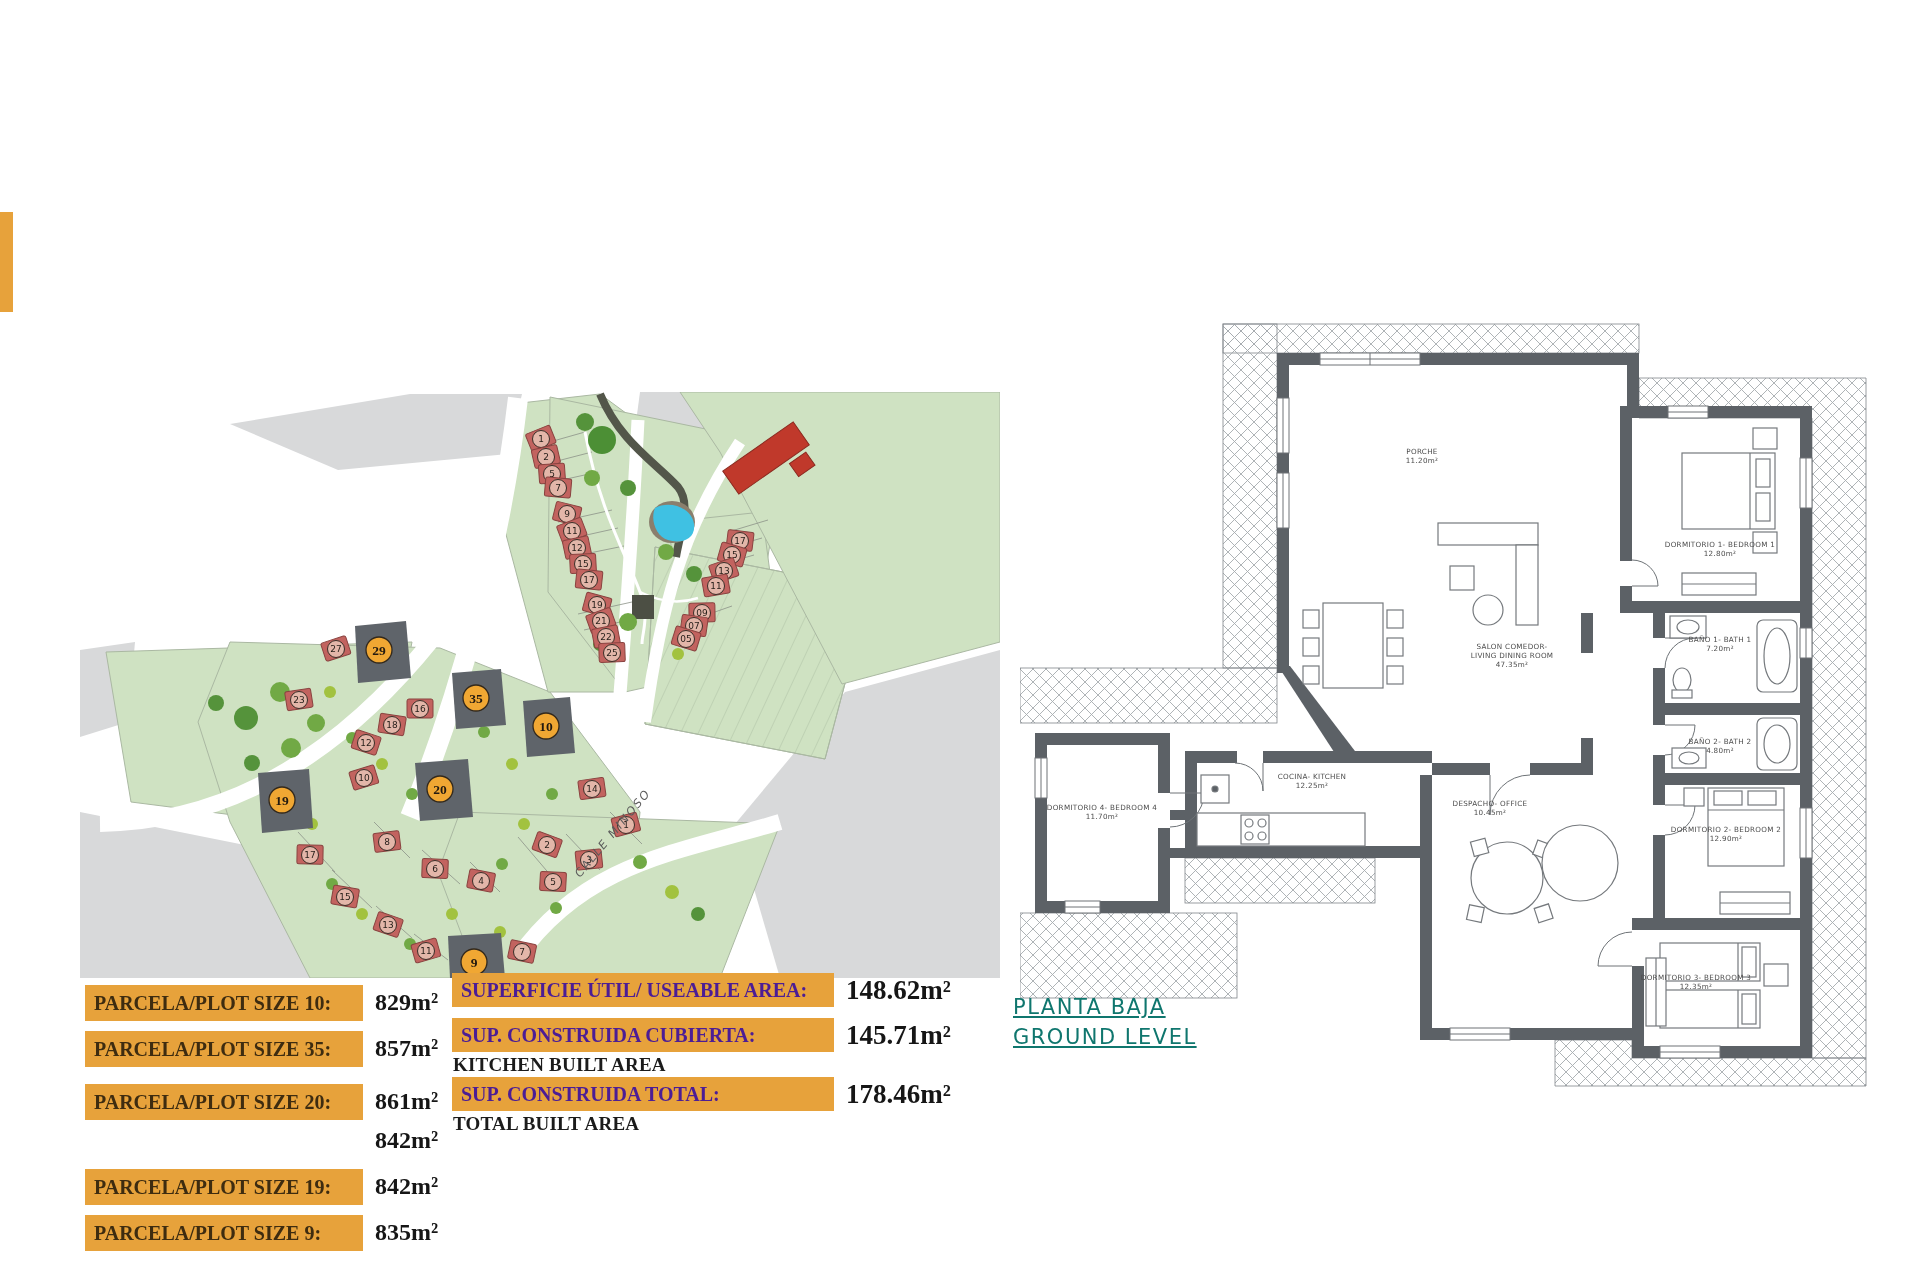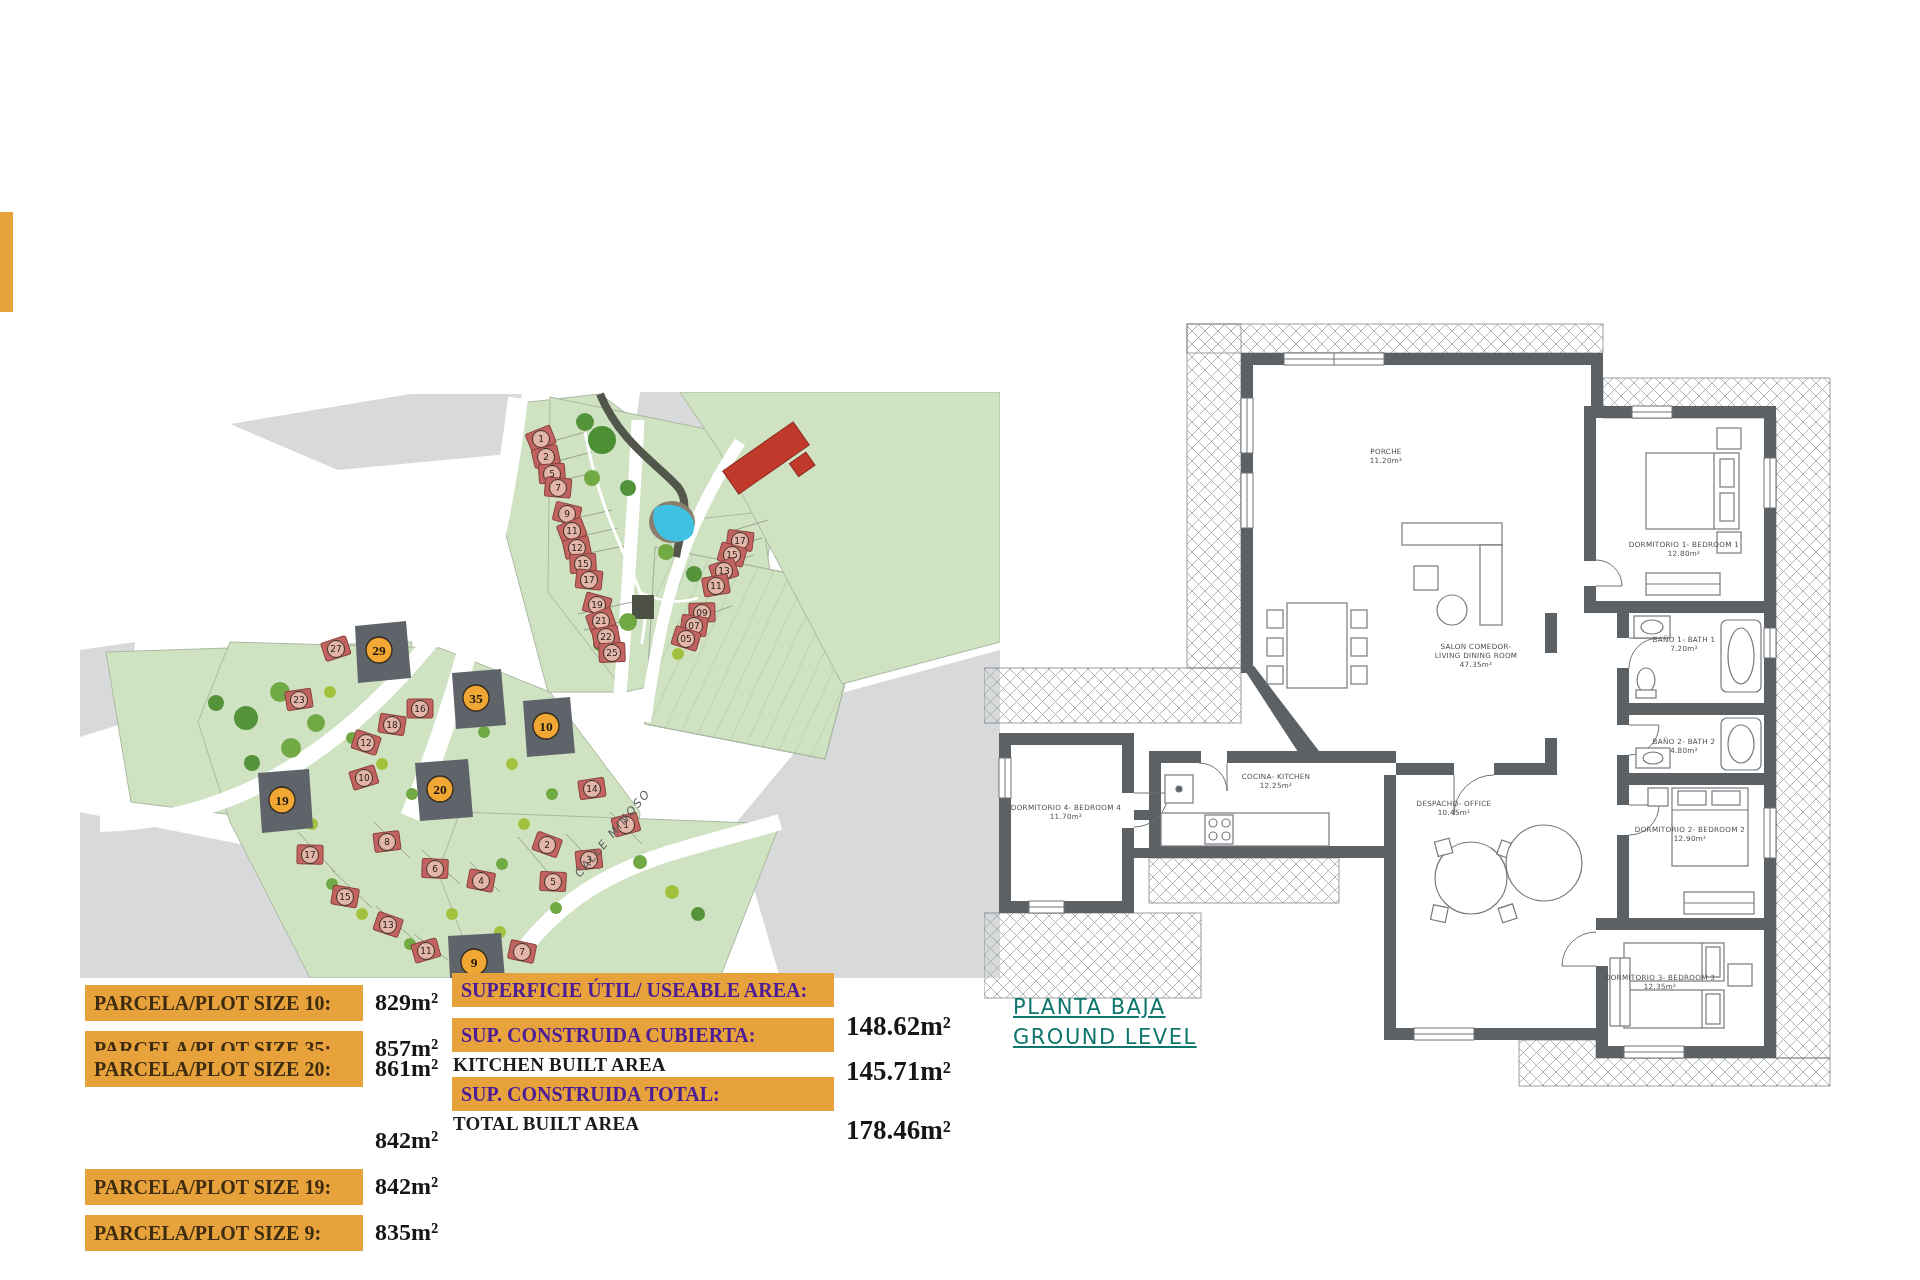--- a/index.html
+++ b/index.html
@@ -1,30 +1,30 @@
 <!DOCTYPE html>
 <html><head>
 <meta charset="utf-8">
 <style>
   html,body{margin:0;padding:0;background:#fff;}
   .stage{position:relative;width:1920px;height:1280px;background:#ffffff;overflow:hidden;font-family:"Liberation Serif",serif;}
   .tab{position:absolute;left:0;top:212px;width:13px;height:100px;background:#e7a23b;}
   .siteplan{position:absolute;left:80px;top:392px;width:920px;height:586px;}
-  .floorplan{position:absolute;left:984px;top:318px;width:860px;height:772px;}
+  .floorplan{position:absolute;left:1020px;top:318px;width:860px;height:772px;}
   .fp-title{position:absolute;left:1013px;top:992px;font-family:"DejaVu Sans",sans-serif;
             font-size:21px;color:#0f766e;letter-spacing:1.5px;line-height:30px;text-decoration:underline;}
   .prow{position:absolute;left:85px;width:500px;height:38px;}
   .pbox{position:absolute;left:0;top:0;width:278px;height:36px;background:#e7a23b;color:#3e2c10;
         font-weight:700;font-size:20px;line-height:36px;padding-left:9px;box-sizing:border-box;white-space:nowrap;}
   .pval{position:absolute;left:290px;top:-2px;font-weight:700;font-size:24px;color:#161616;line-height:38px;white-space:nowrap;}
   .arow{position:absolute;left:452px;width:560px;height:90px;}
   .abox{position:absolute;left:0;top:0;width:382px;height:34px;background:#e7a23b;color:#4c1d95;
         font-weight:700;font-size:20px;line-height:34px;padding-left:9px;box-sizing:border-box;white-space:nowrap;}
   .asub{position:absolute;left:1px;top:36px;font-weight:700;font-size:19px;color:#1b1b1b;letter-spacing:.2px;white-space:nowrap;}
-  .aval{position:absolute;left:394px;top:-2px;font-weight:700;font-size:27px;color:#161616;line-height:38px;white-space:nowrap;margin-top:36px;}
+  .aval{position:absolute;left:394px;top:-2px;font-weight:700;font-size:27px;color:#161616;line-height:38px;white-space:nowrap;}
   svg text{user-select:none;}
 </style>
 </head>
 <body>
 
 <div class="stage">
 
   <div class="tab"></div>
 
   <div class="siteplan">
@@ -569,21 +569,21 @@
   </div>
 
   <div class="prow" style="top:985px">
     <div class="pbox">PARCELA/PLOT SIZE 10:</div>
     <span class="pval">829m²</span>
   </div>
   <div class="prow" style="top:1031px">
     <div class="pbox">PARCELA/PLOT SIZE 35:</div>
     <span class="pval">857m²</span>
   </div>
-  <div class="prow" style="top:1051px">
+  <div class="prow" style="top:1084px">
     <div class="pbox">PARCELA/PLOT SIZE 20:</div>
     <span class="pval">861m²</span>
   </div>
   <div class="prow" style="top:1123px">
     <span class="pval">842m²</span>
   </div>
   <div class="prow" style="top:1169px">
     <div class="pbox">PARCELA/PLOT SIZE 19:</div>
     <span class="pval">842m²</span>
   </div>

